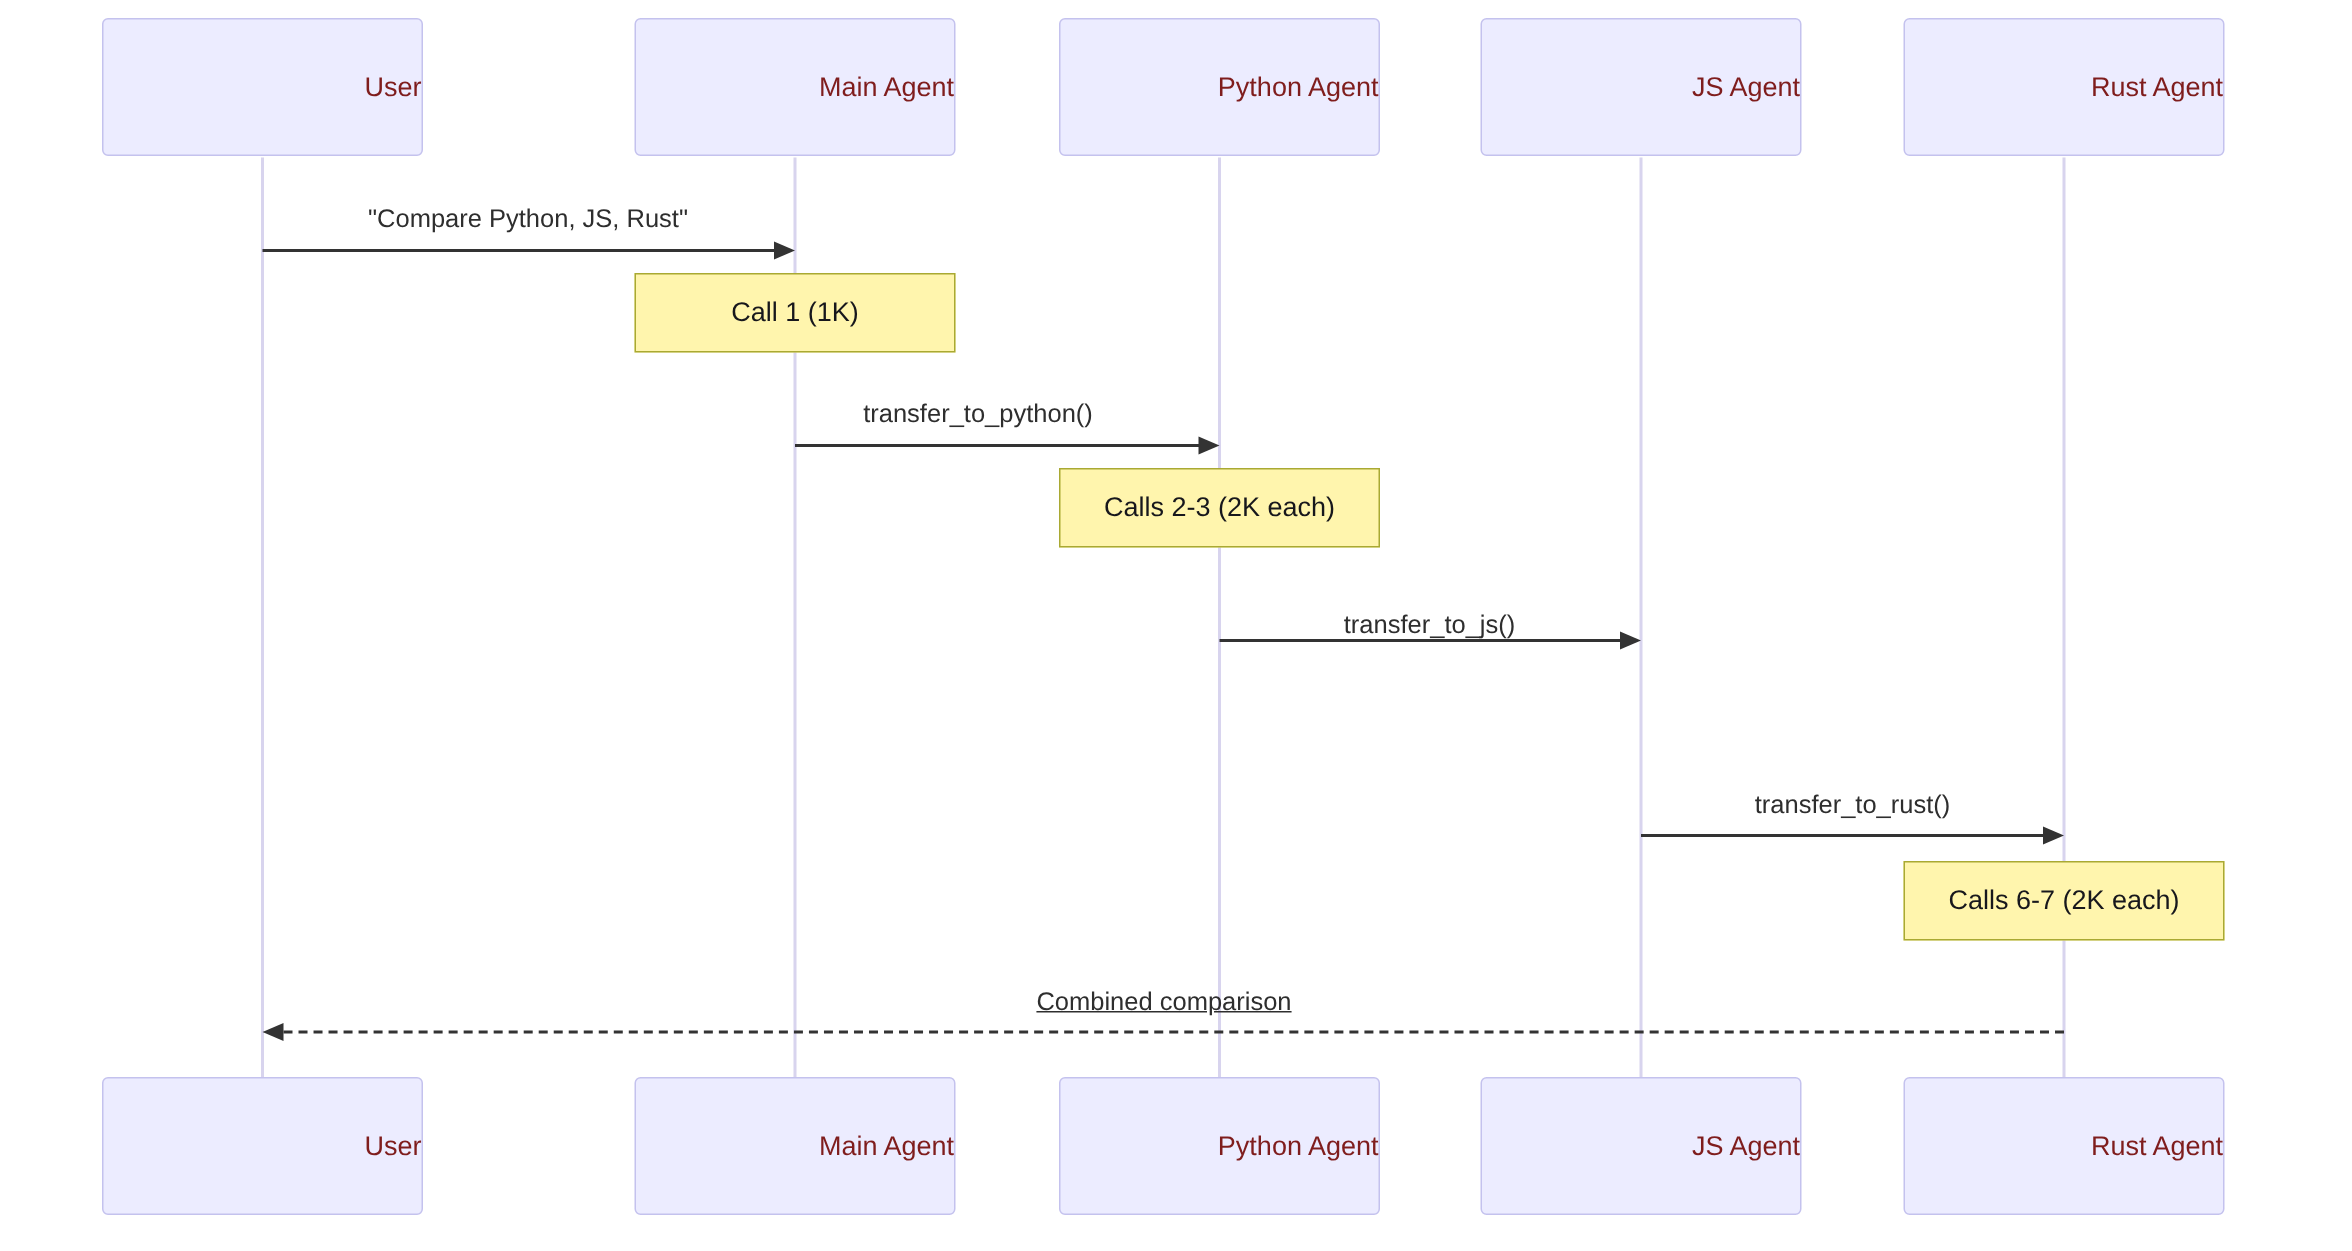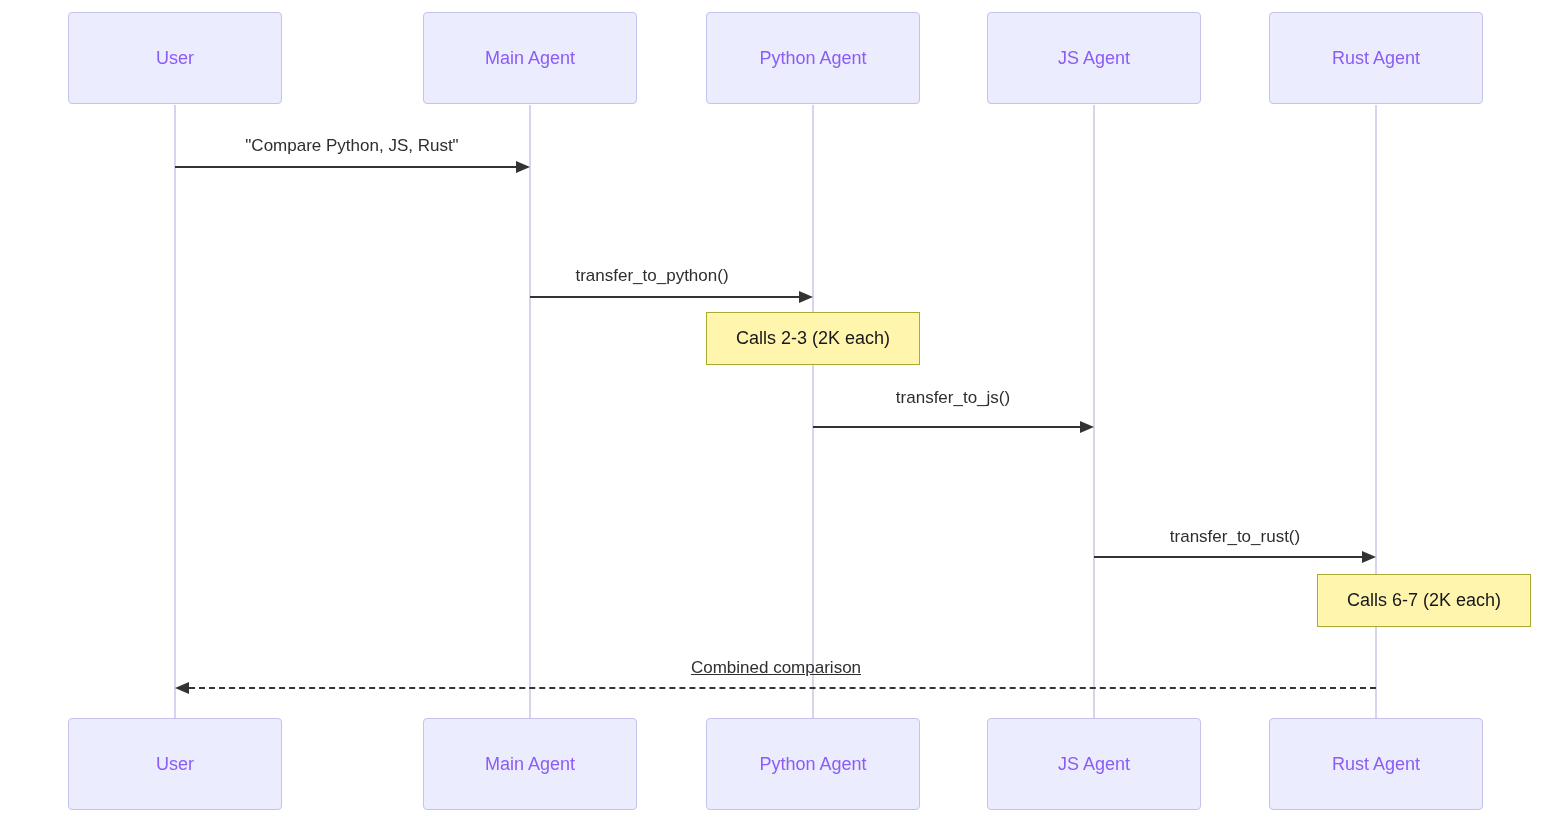--- a/index.html
+++ b/index.html
@@ -8,22 +8,22 @@
     background:#ffffff; overflow:hidden;
     font-family:"Liberation Sans", sans-serif;
   }
   .lifeline {
     position:absolute; top:105px; height:614px; width:2px;
     background:#d8d4ee;
   }
   .actor {
     position:absolute; width:214px; height:92px; box-sizing:border-box;
     background:#ECECFF; border:1px solid #c4c2ee; border-radius:4px;
-    display:flex; align-items:center; justify-content:center;
-    font-size:18px; color:#8b5cf6;
+    display:flex; align-items:center; justify-content:flex-end;
+    font-size:18px; color:#7f1d1d;
   }
   .actor-top { top:12px; }
   .actor-bottom { top:718px; }
   .msg-label {
     position:absolute; transform:translateX(-50%);
     font-size:17px; color:#2e2e2e; white-space:nowrap; line-height:24px;
   }
   .msg-line { position:absolute; height:0; border-top:2px solid #333333; }
   .msg-line.dashed { border-top:2px dashed #333333; }
   .head-right {
@@ -67,39 +67,42 @@
       <span>JS Agent</span>
     </div>
   <div class="actor actor-top" style="left:1269px;">
       <span>Rust Agent</span>
     </div>
 
   <div class="msg-label" style="left:352px; top:134px;">"Compare Python, JS, Rust"</div>
   <div class="msg-line" style="left:175px; top:166px; width:342px;"></div>
   <div class="head-right" style="left:516px; top:161px;"></div>
 
+  <div class="note" style="left:423px; top:182px;">
+      <span>Call 1 (1K)</span>
+    </div>
 
   <div class="msg-label" style="left:652px; top:264px;">transfer_to_python()</div>
   <div class="msg-line" style="left:530px; top:296px; width:270px;"></div>
   <div class="head-right" style="left:799px; top:291px;"></div>
 
   <div class="note" style="left:706px; top:312px;">
       <span>Calls 2-3 (2K each)</span>
     </div>
 
-  <div class="msg-label" style="left:953px; top:386px;">transfer_to_js()</div>
+  <div class="msg-label" style="left:953px; top:405px;">transfer_to_js()</div>
   <div class="msg-line" style="left:813px; top:426px; width:267px;"></div>
   <div class="head-right" style="left:1080px; top:421px;"></div>
 
 
   <div class="msg-label" style="left:1235px; top:525px;">transfer_to_rust()</div>
   <div class="msg-line" style="left:1094px; top:556px; width:268px;"></div>
   <div class="head-right" style="left:1362px; top:551px;"></div>
 
-  <div class="note" style="left:1269px; top:574px;margin-left:48px;">
+  <div class="note" style="left:1269px; top:574px;">
       <span>Calls 6-7 (2K each)</span>
     </div>
 
   <div class="msg-label" style="left:776px; top:656px;text-decoration:underline;">Combined comparison</div>
   <div class="msg-line dashed" style="left:189px; top:687px; width:1187px;"></div>
   <div class="head-left" style="left:175px; top:682px;"></div>
 
   <div class="actor actor-bottom" style="left:68px;">
       <span>User</span>
     </div>

